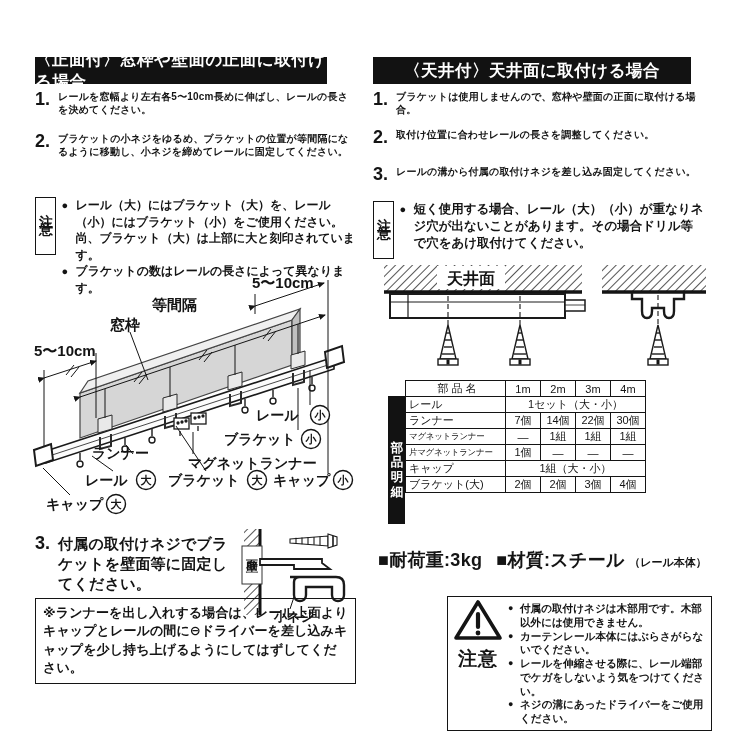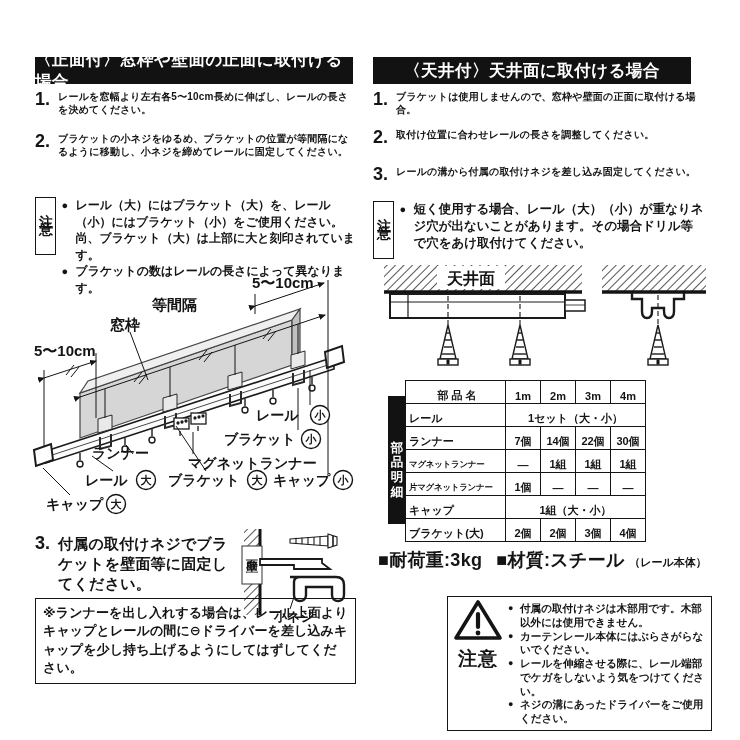--- a/index.html
+++ b/index.html
@@ -22,22 +22,22 @@
   .c-right .b-item{font-size:12.5px;line-height:1.36;}
   .notebox{border:1.7px solid #141414;font-weight:bold;font-size:13px;line-height:1.42;
            padding:5px 7px;letter-spacing:0.1px;}
   
   .tblwrap{position:absolute;}
   .sidebar-strip{position:absolute;left:0;top:16px;width:17px;height:128px;background:#121212;
       color:#fff;display:flex;align-items:center;justify-content:center;}
   .sidebar-strip span{writing-mode:vertical-rl;text-orientation:upright;font-weight:bold;
       font-size:12.5px;letter-spacing:15px;}
   table.parts{border-collapse:collapse;margin-left:17px;table-layout:fixed;}
-  table.parts td{border:1.2px solid #141414;font-weight:bold;font-size:11px;height:14.8px;
-      padding:7px 0 0 0;text-align:center;overflow:hidden;white-space:nowrap;}
+  table.parts td{border:1.2px solid #141414;font-weight:normal;font-size:11px;height:14.8px;
+      padding:0 0 0 0;text-align:center;overflow:hidden;white-space:nowrap;}
   table.parts td.name{text-align:left;padding-left:3px;width:96px;}
   table.parts td.v{width:34px;}
   table.parts td.hd{text-align:center;}
   table.parts td.cell-sm{font-size:8.5px;letter-spacing:-0.3px;}
   .spec{display:flex;gap:14px;align-items:baseline;font-weight:bold;}
   .spec .big{font-size:18px;letter-spacing:0.3px;}
   .spec .sub{font-size:11px;}
   
   .warnbox{border:1.7px solid #141414;position:absolute;}
   .warn-icon-area{position:absolute;left:2px;top:2px;width:56px;text-align:center;}
@@ -46,21 +46,21 @@
   .warn-items .b-item{font-size:10.6px;line-height:1.3;}
   .warn-items .b-mark{width:12px;font-size:9px;padding-top:1px;}
   svg text{font-family:"Liberation Sans","DejaVu Sans",sans-serif;font-weight:bold;fill:#141414;}
   .vtext{writing-mode:vertical-rl;text-orientation:upright;}
 </style>
 </head>
 <body>
 
 <div id="page">
 
-  <div class="abs hdr" style="left:35px;top:57px;width:318px;">〈正面付〉窓枠や壁面の正面に取付ける場合</div>
+  <div class="abs hdr" style="left:35px;top:57px;width:292px;">〈正面付〉窓枠や壁面の正面に取付ける場合</div>
 
   <div class="abs step" style="left:35px;top:90px;width:322px;">
     <span class="num">1.</span>
     <span class="txt">レールを窓幅より左右各5〜10cm長めに伸ばし、レールの長さを決めてください。</span>
   </div>
   <div class="abs step" style="left:35px;top:132px;width:322px;">
     <span class="num">2.</span>
     <span class="txt">ブラケットの小ネジをゆるめ、ブラケットの位置が等間隔になるように移動し、小ネジを締めてレールに固定してください。</span>
   </div>
 

